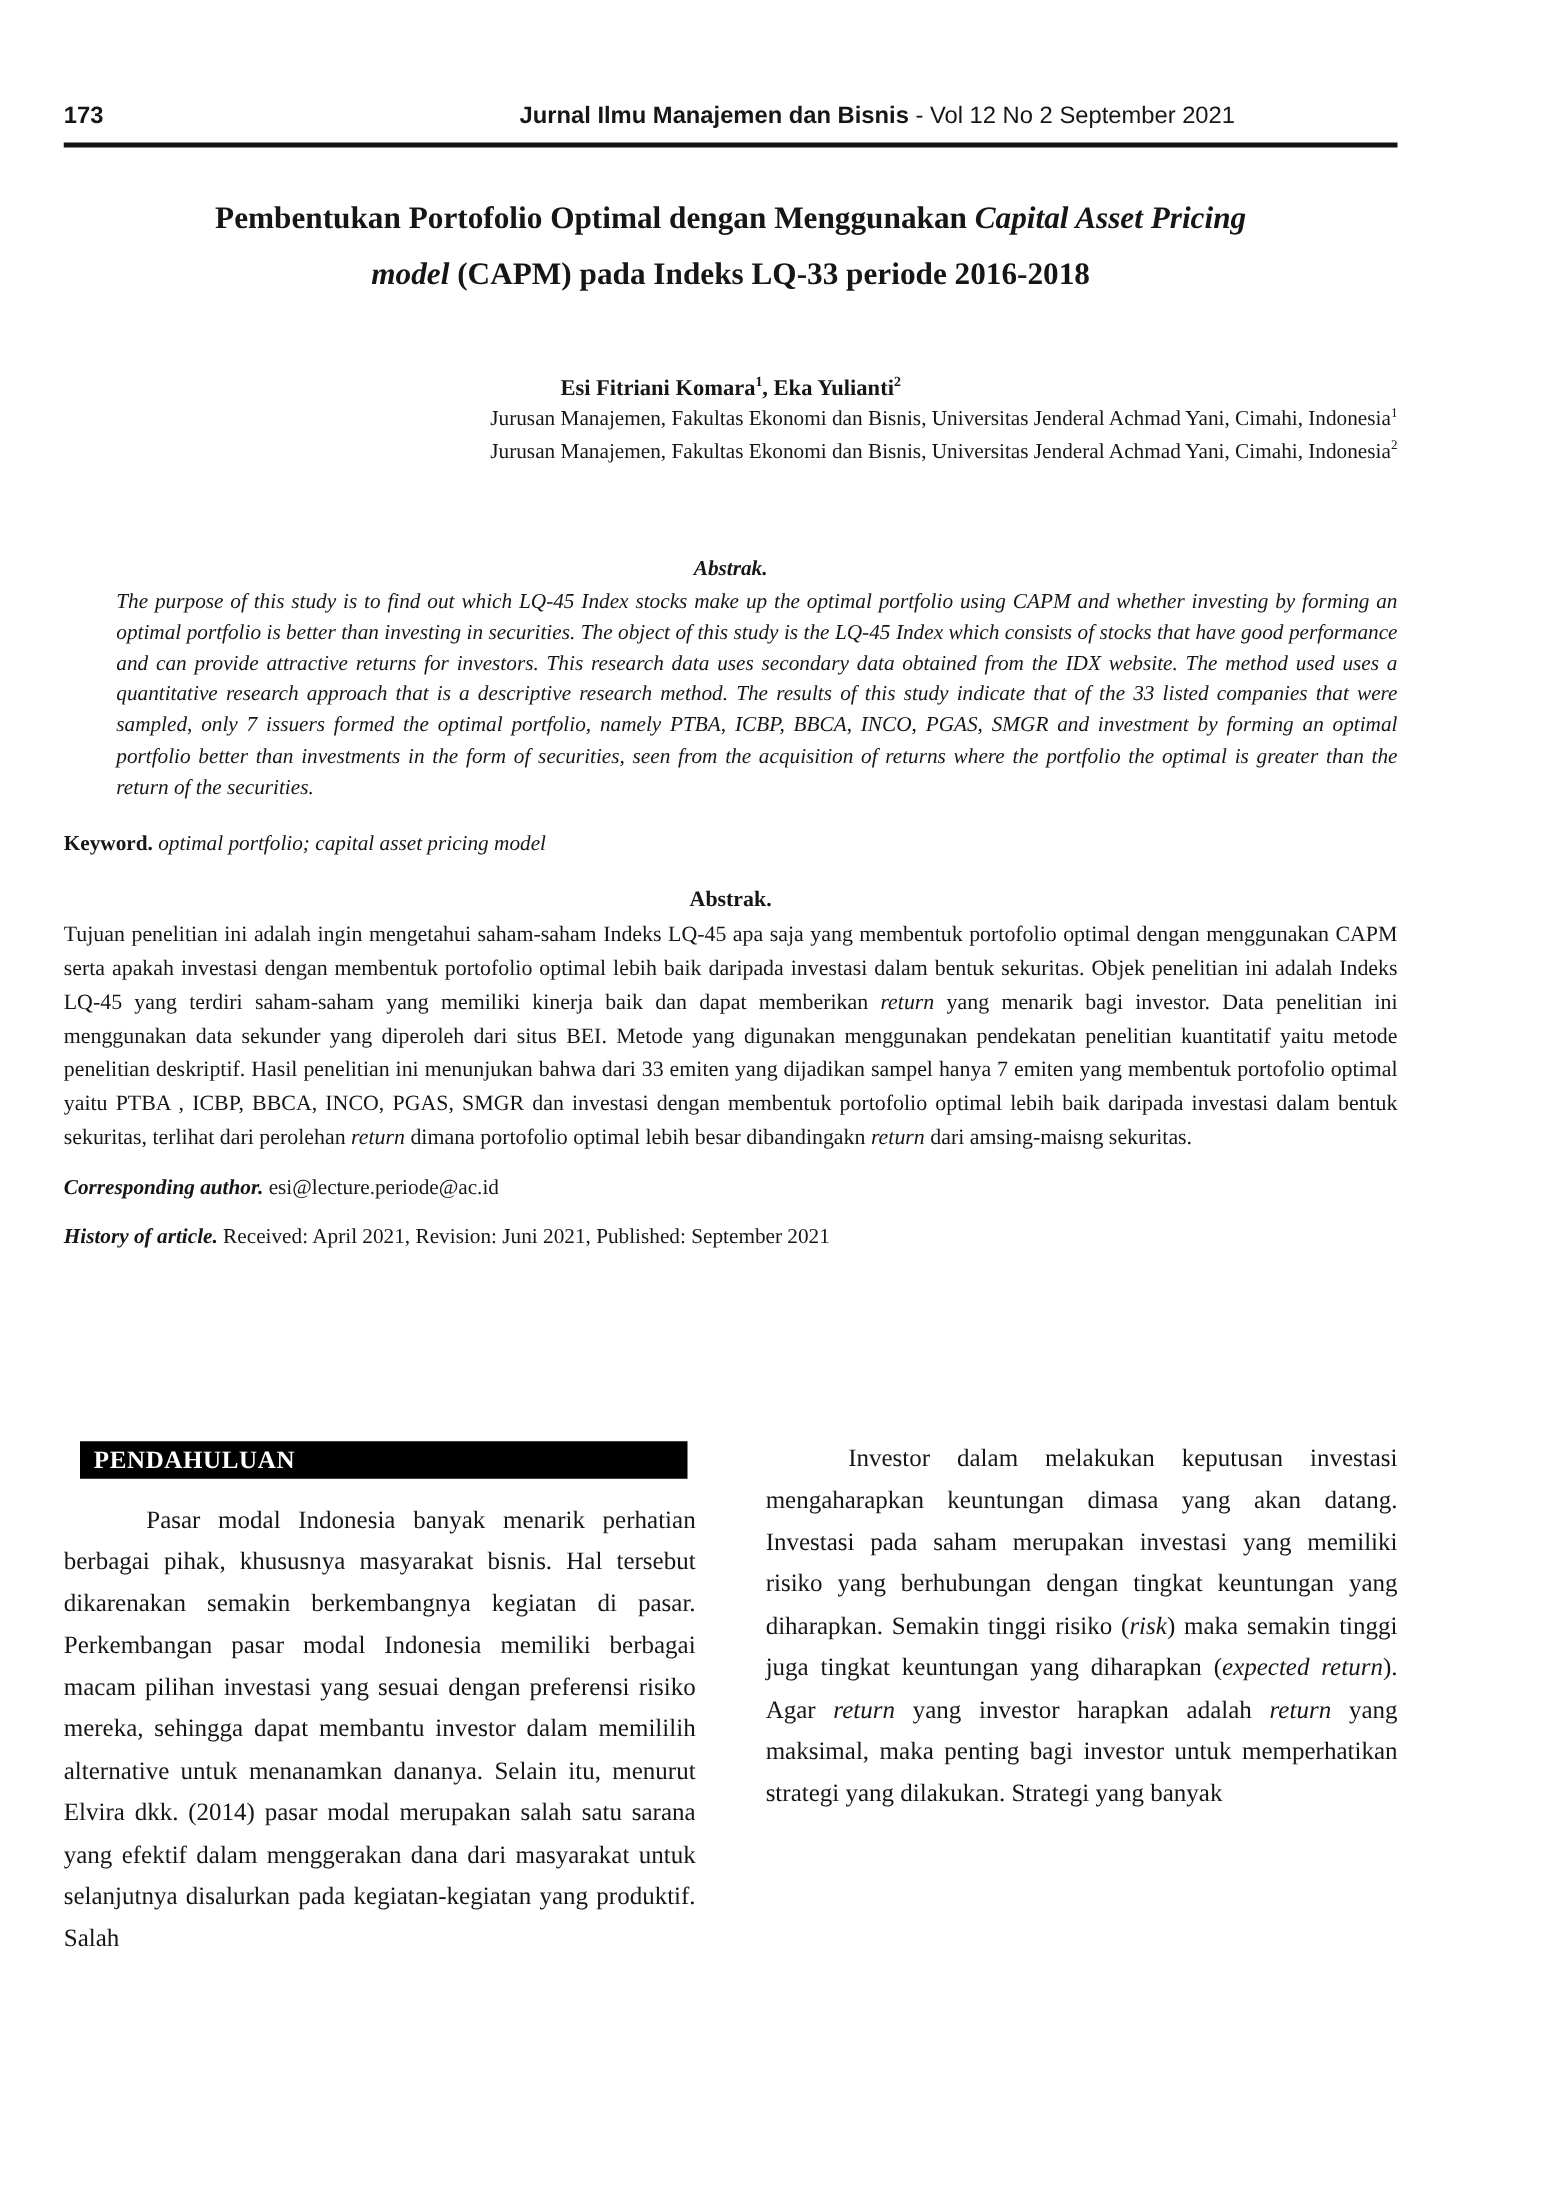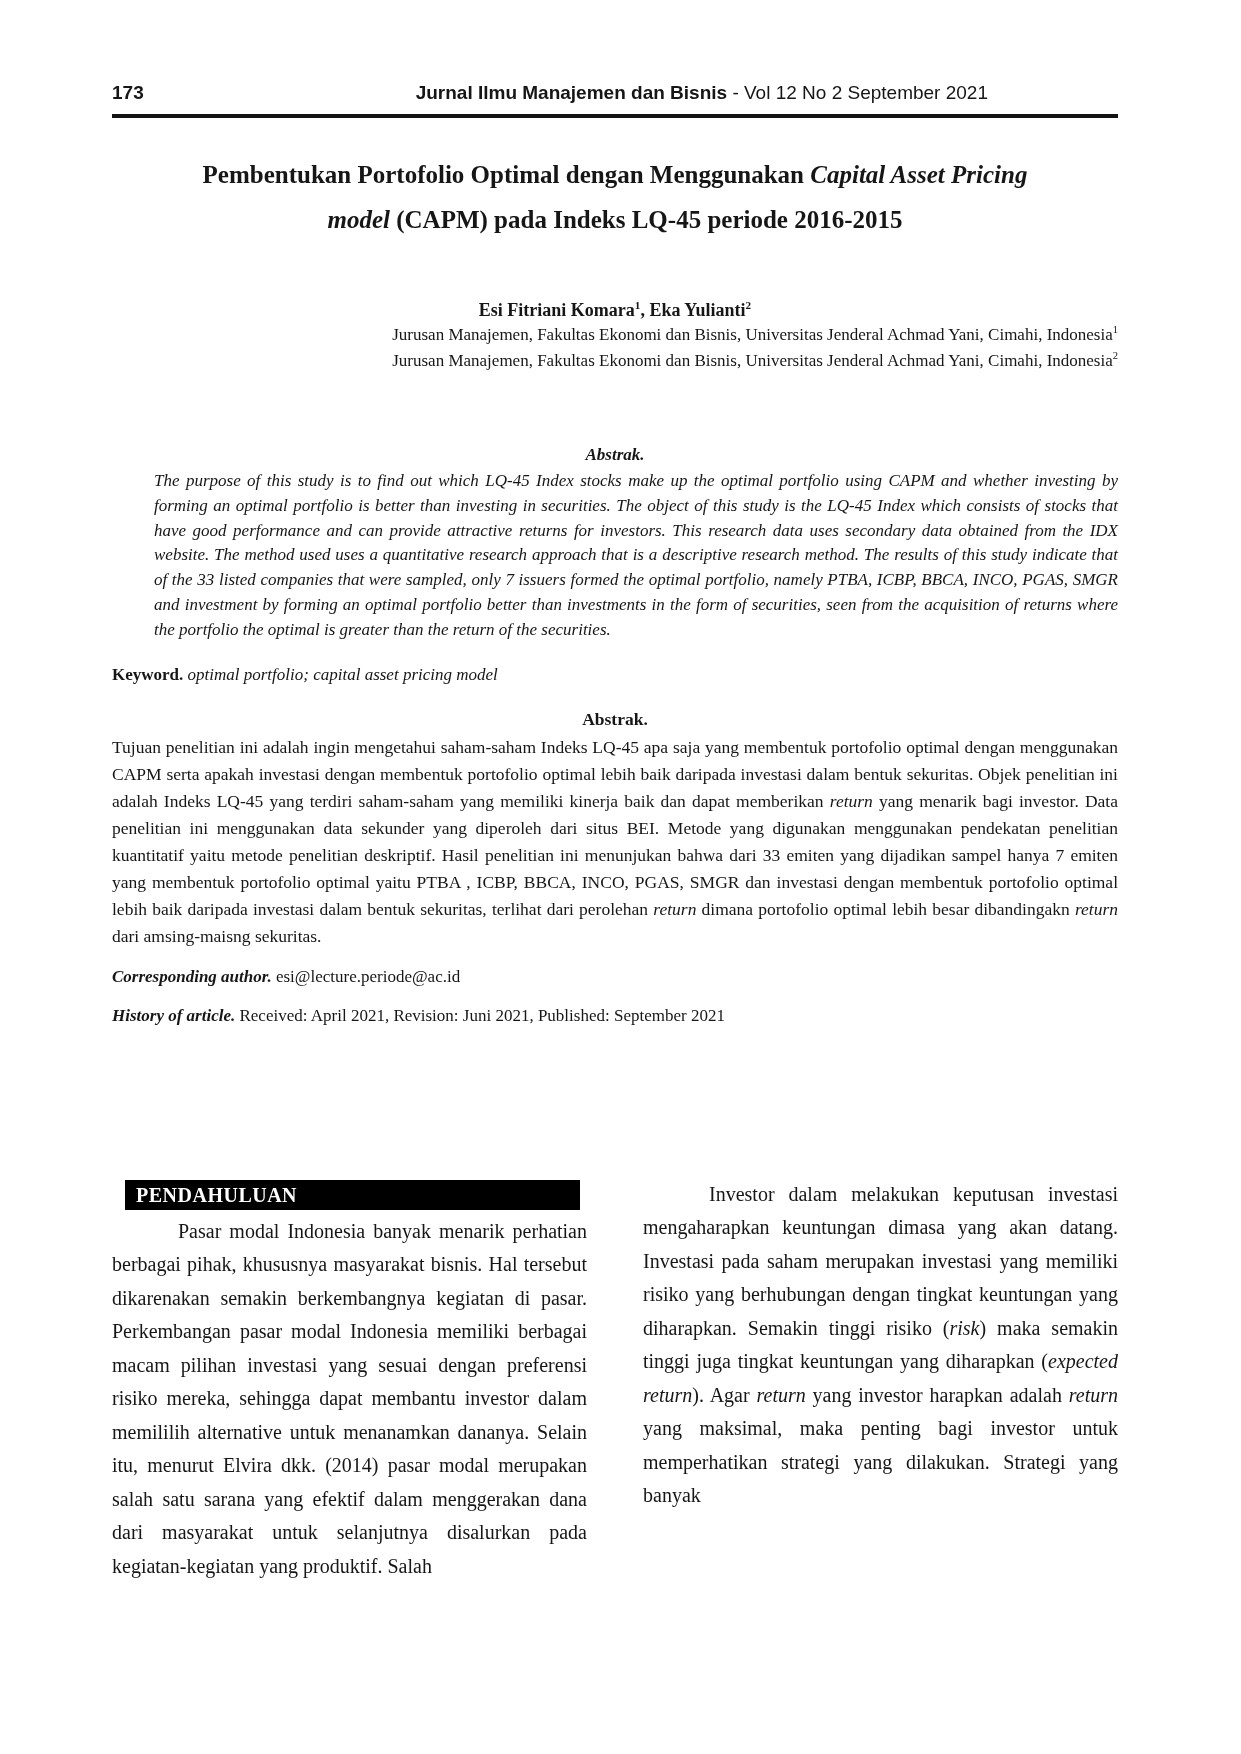--- a/index.html
+++ b/index.html
@@ -1,21 +1,21 @@
 <!DOCTYPE html>
 <html><head>
 <meta charset="utf-8">
 <style>
   html,body { margin:0; padding:0; background:#ffffff; }
   .page {
     position:relative;
     width:1241px; height:1754px;
     background:#ffffff;
     box-sizing:border-box;
-    padding:82px 123px 0 112px;
+    padding:82px 123px 0 51px;
     font-family:"Liberation Serif", serif;
     color:#161616;
     overflow:hidden;
   }
   .it { font-style:italic; }
   sup { font-size:0.62em; line-height:0; }
 
   
   .header-row {
     display:flex; align-items:baseline;
@@ -81,36 +81,36 @@
     padding:3px 6px 3px 11px;
     margin:12px 7px 0 13px;
     letter-spacing:0.5px;
   }
   .body-par {
     text-align:justify;
     font-size:20px; line-height:33.5px;
     margin:0;
   }
   .indent { text-indent:66px; }
-  .left-par { margin-top:5px; }
+  .left-par { margin-top:17px; }
   .right-par-1 { margin-top:4px; }
   .right-par-2 { margin-top:10px; }
 </style>
 </head>
 <body>
 
 <div class="page">
 
   <div class="header-row">
     <span class="page-num">173</span>
     <span class="journal-ref"><span class="jr-title">Jurnal Ilmu Manajemen dan Bisnis</span><span> - Vol 12 No 2 September 2021</span></span>
   </div>
   <hr class="header-rule">
 
-  <div class="article-title"><span>Pembentukan Portofolio Optimal dengan Menggunakan </span><span class="it">Capital Asset Pricing</span><br><span class="it">model</span><span> (CAPM) pada Indeks LQ-45 periode 2016-2015</span></div>
+  <div class="article-title"><span>Pembentukan Portofolio Optimal dengan Menggunakan </span><span class="it">Capital Asset Pricing</span><br><span class="it">model</span><span> (CAPM) pada Indeks LQ-33 periode 2016-2018</span></div>
 
   <div class="authors"><span>Esi Fitriani Komara</span><sup>1</sup><span>, Eka Yulianti</span><sup>2</sup></div>
 
   <div class="affiliations">
     <div><span>Jurusan Manajemen, Fakultas Ekonomi dan Bisnis, Universitas Jenderal Achmad Yani, Cimahi, Indonesia</span><sup>1</sup></div>
     <div><span>Jurusan Manajemen, Fakultas Ekonomi dan Bisnis, Universitas Jenderal Achmad Yani, Cimahi, Indonesia</span><sup>2</sup></div>
   </div>
 
   <div class="abs-heading-en">Abstrak.</div>
   <div class="abs-body-en">The purpose of this study is to find out which LQ-45 Index stocks make up the optimal portfolio using CAPM and whether investing by forming an optimal portfolio is better than investing in securities. The object of this study is the LQ-45 Index which consists of stocks that have good performance and can provide attractive returns for investors. This research data uses secondary data obtained from the IDX website. The method used uses a quantitative research approach that is a descriptive research method. The results of this study indicate that of the 33 listed companies that were sampled, only 7 issuers formed the optimal portfolio, namely PTBA, ICBP, BBCA, INCO, PGAS, SMGR and investment by forming an optimal portfolio better than investments in the form of securities, seen from the acquisition of returns where the portfolio the optimal is greater than the return of the securities.</div>

